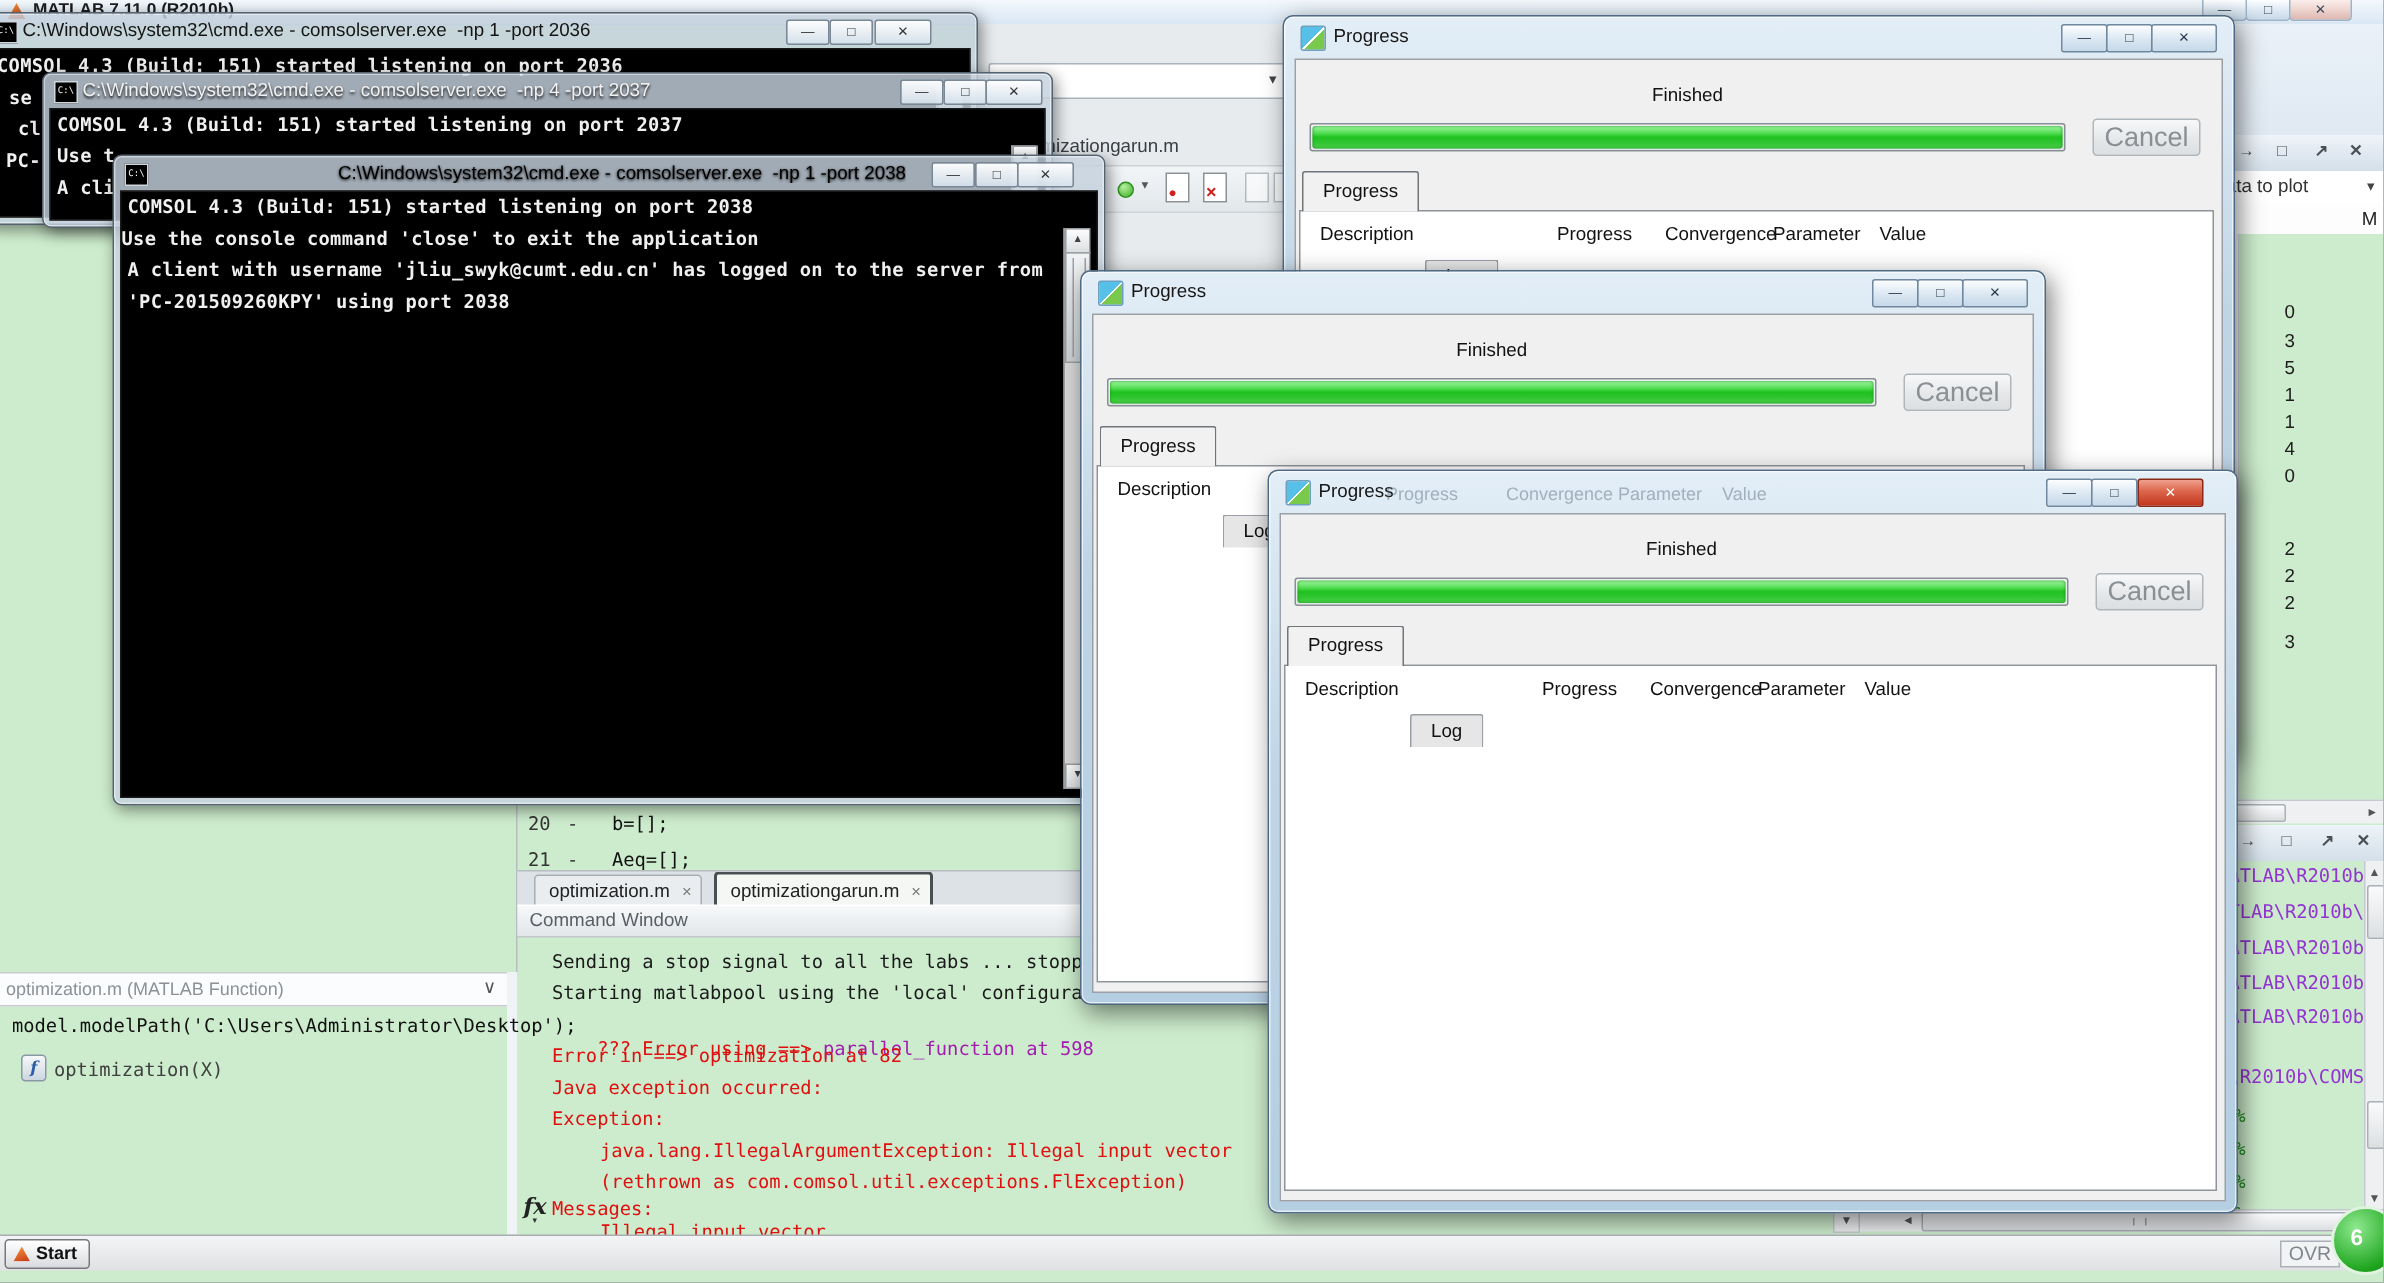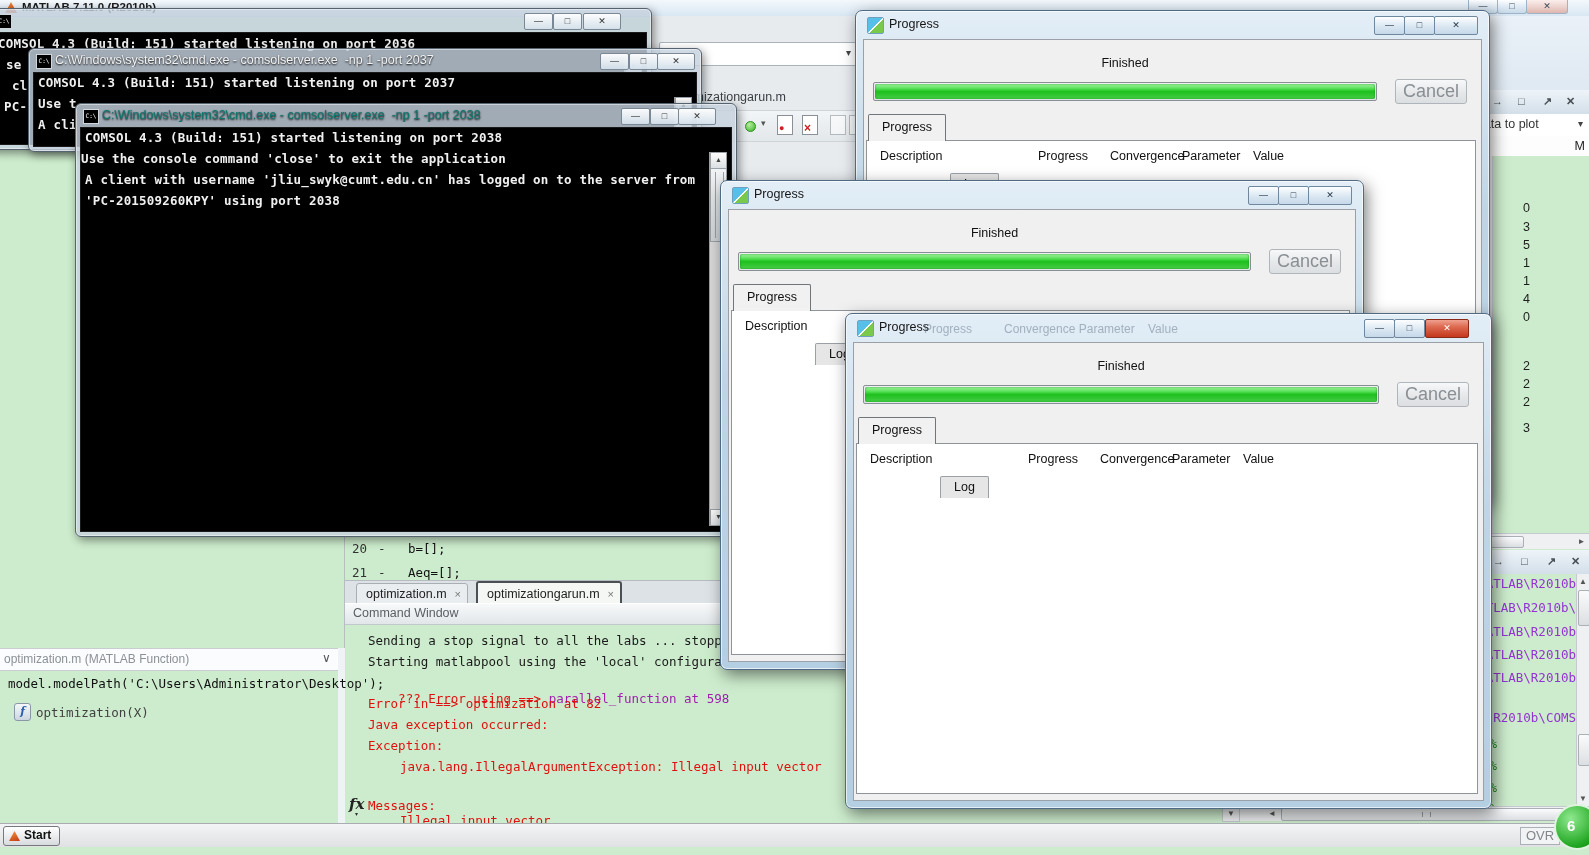--- a/index.html
+++ b/index.html
@@ -230,79 +230,81 @@
   </div>
   <div class="abs cwline mono blk" style="left:368px;top:633px;">Sending a stop signal to all the labs ... stopped.</div>
   <div class="abs cwline mono blk" style="left:368px;top:654px;">Starting matlabpool using the 'local' configuration</div>
   <div class="abs cwline mono err" style="left:368px;top:675px;">
     <span>??? Error using ==&gt; </span><span class="errlink">parallel_function at 598</span>
   </div>
   <div class="abs cwline mono err" style="left:368px;top:696px;">Error in ==&gt; optimization at 82</div>
   <div class="abs cwline mono err" style="left:368px;top:717px;">Java exception occurred:</div>
   <div class="abs cwline mono err" style="left:368px;top:738px;">Exception:</div>
   <div class="abs cwline mono err" style="left:400px;top:759px;">java.lang.IllegalArgumentException: Illegal input vector</div>
+  <div class="abs cwline mono err" style="left:400px;top:780px;">(rethrown as com.comsol.util.exceptions.FlException)</div>
   <div class="abs cwline mono err" style="left:368px;top:798px;">Messages:</div>
   <div class="abs cwline mono err" style="left:400px;top:813px;">Illegal input vector</div>
   <div class="abs fx">
     <span>fx</span>
     <span class="fxcaret">▾</span>
   </div>
 
   <div class="abs lp-head">
     <span class="abs lp-head-text">optimization.m (MATLAB Function)</span>
     <span class="abs lp-chevron">∨</span>
   </div>
   <div class="abs lp-strip"></div>
   <div class="abs lp-code mono">model.modelPath('C:\Users\Administrator\Desktop');</div>
   <div class="abs ficon">f</div>
   <div class="abs lp-hint mono">optimization(X)</div>
 
   <div class="abs cmdwin" style="left:-12px;top:8px;width:662px;height:140px;z-index:10;">
     <div class="cmdtitle">
       <span class="cmdicon">C:\</span>
+      <span class="cmdtitle-text" style="color:#151515;right:120px;">C:\Windows\system32\cmd.exe - comsolserver.exe  -np 1 -port 2036</span>
       <span class="wbtn" style="right:98px;top:4px;"><span>—</span></span>
       <span class="wbtn" style="right:69px;top:4px;"><span>□</span></span>
       <span class="wbtn" style="right:30px;top:4px;width:36px;"><span>✕</span></span>
     </div>
     <div class="cbody">
       <div class="termline mono" style="left:4px;top:3px;">COMSOL 4.3 (Build: 151) started listening on port 2036</div>
       <div class="termline mono" style="left:12px;top:24px;">se</div>
       <div class="termline mono" style="left:18px;top:45px;">cl</div>
       <div class="termline mono" style="left:10px;top:66px;">PC-</div>
       <div class="cscroll">
         <span class="sa" style="top:0;">▲</span>
         <div class="cthumb" style="top:16px;height:40px;"></div>
       </div>
     </div>
   </div>
 
   <div class="abs cmdwin" style="left:28px;top:48px;width:672px;height:102px;z-index:12;">
     <div class="cmdtitle">
       <span class="cmdicon">C:\</span>
-      <span class="cmdtitle-text" style="color:#f2f2f2;text-shadow:0 1px 2px #000;right:110px;">C:\Windows\system32\cmd.exe - comsolserver.exe  -np 1 -port 2037</span>
+      <span class="cmdtitle-text" style="color:#f2f2f2;text-shadow:0 1px 2px #000;right:110px;">C:\Windows\system32\cmd.exe - comsolserver.exe  -np 4 -port 2037</span>
       <span class="wbtn" style="right:72px;top:4px;"><span>—</span></span>
       <span class="wbtn" style="right:43px;top:4px;"><span>□</span></span>
       <span class="wbtn" style="right:6px;top:4px;width:36px;"><span>✕</span></span>
     </div>
     <div class="cbody">
       <div class="termline mono" style="left:4px;top:2px;">COMSOL 4.3 (Build: 151) started listening on port 2037</div>
       <div class="termline mono" style="left:4px;top:23px;">Use t</div>
       <div class="termline mono" style="left:4px;top:44px;">A cli</div>
       <div class="termline mono" style="left:4px;top:65px;margin-top:36px;">'PC-2</div>
       <div class="cscroll">
         <span class="sa" style="top:0;">▲</span>
         <div class="cthumb" style="top:16px;height:35px;"></div>
       </div>
     </div>
   </div>
 
   <div class="abs cmdwin" style="left:75px;top:103px;width:660px;height:432px;z-index:14;">
     <div class="cmdtitle">
       <span class="cmdicon">C:\</span>
-      <span class="cmdtitle-text" style="color:#0f766e;text-shadow:0 1px 2px #000;right:132px;">C:\Windows\system32\cmd.exe - comsolserver.exe  -np 1 -port 2038</span>
+      <span class="cmdtitle-text" style="color:#000000;text-shadow:0 1px 2px #000;right:132px;text-align:right;">C:\Windows\system32\cmd.exe - comsolserver.exe  -np 1 -port 2038</span>
       <span class="wbtn" style="right:86px;top:4px;"><span>—</span></span>
       <span class="wbtn" style="right:57px;top:4px;"><span>□</span></span>
       <span class="wbtn" style="right:20px;top:4px;width:36px;"><span>✕</span></span>
     </div>
     <div class="cbody">
       <div class="termline mono" style="left:4px;top:2px;">COMSOL 4.3 (Build: 151) started listening on port 2038</div>
       <div class="termline mono" style="left:0;top:23px;">Use the console command 'close' to exit the application</div>
       <div class="termline mono" style="left:4px;top:44px;">A client with username 'jliu_swyk@cumt.edu.cn' has logged on to the server from</div>
       <div class="termline mono" style="left:4px;top:65px;">'PC-201509260KPY' using port 2038</div>
       <div class="cscroll">

